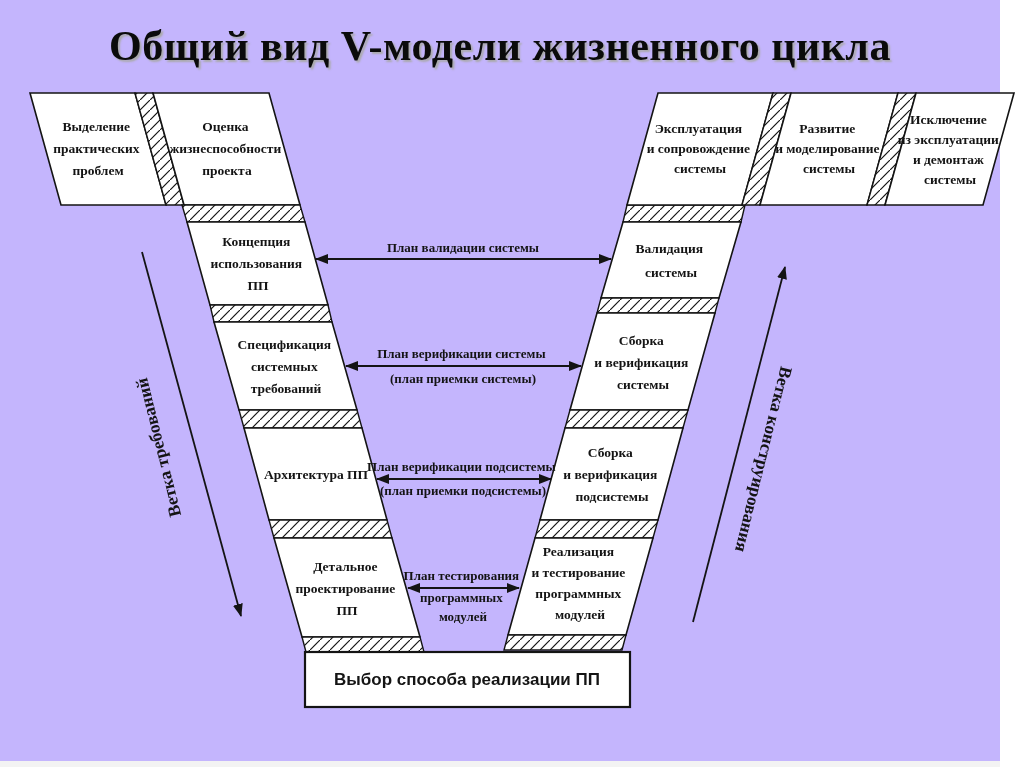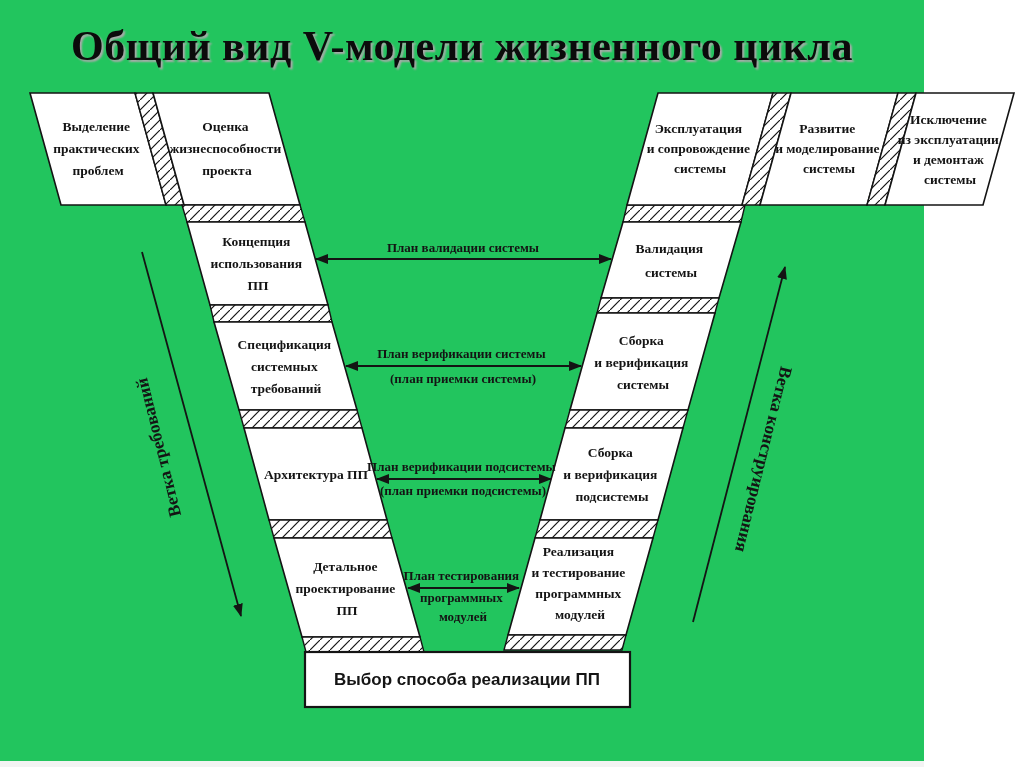--- a/index.html
+++ b/index.html
@@ -1,16 +1,16 @@
 <!DOCTYPE html>
 <html><head>
 <meta charset="utf-8">
 <style>
   html,body{margin:0;padding:0;background:#fff;width:1024px;height:767px;overflow:hidden;}
-  .stage{position:relative;width:924px;height:767px;background:#22c55e;}
+  .stage{position:relative;width:1000px;height:767px;background:#c4b5fd;}
   .page-title{
     position:absolute;left:0;right:0;top:22px;text-align:center;
     font-family:"Liberation Serif",serif;font-weight:bold;font-size:42px;
     color:#0b0b0b;letter-spacing:.5px;text-shadow:2px 2px 2px #aaa;
   }
   .bottom-strip{position:absolute;left:0;right:0;bottom:0;height:6px;background:#f3f3f3;}
   svg{position:absolute;left:0;top:0;}
   .box{fill:#ffffff;stroke:#141414;stroke-width:1.6;}
   .hatchband{fill:url(#hatch);stroke:#141414;stroke-width:1.4;}
   .bottom-rect{fill:#ffffff;stroke:#141414;stroke-width:2.2;}

